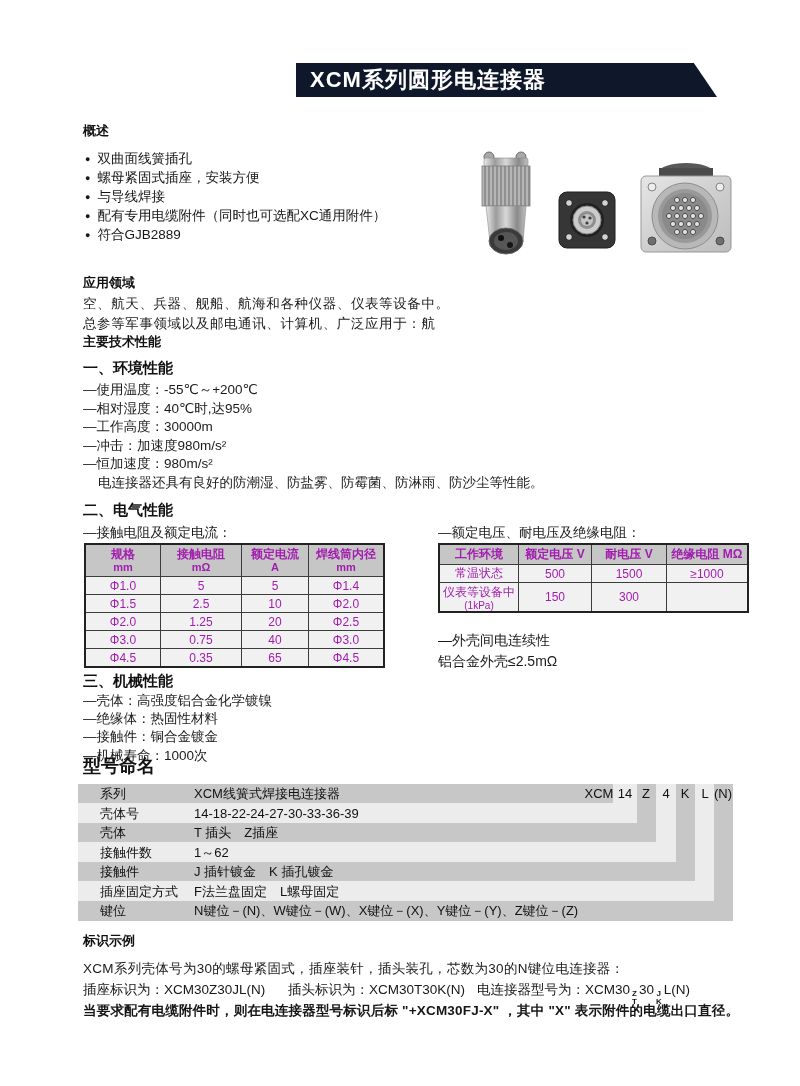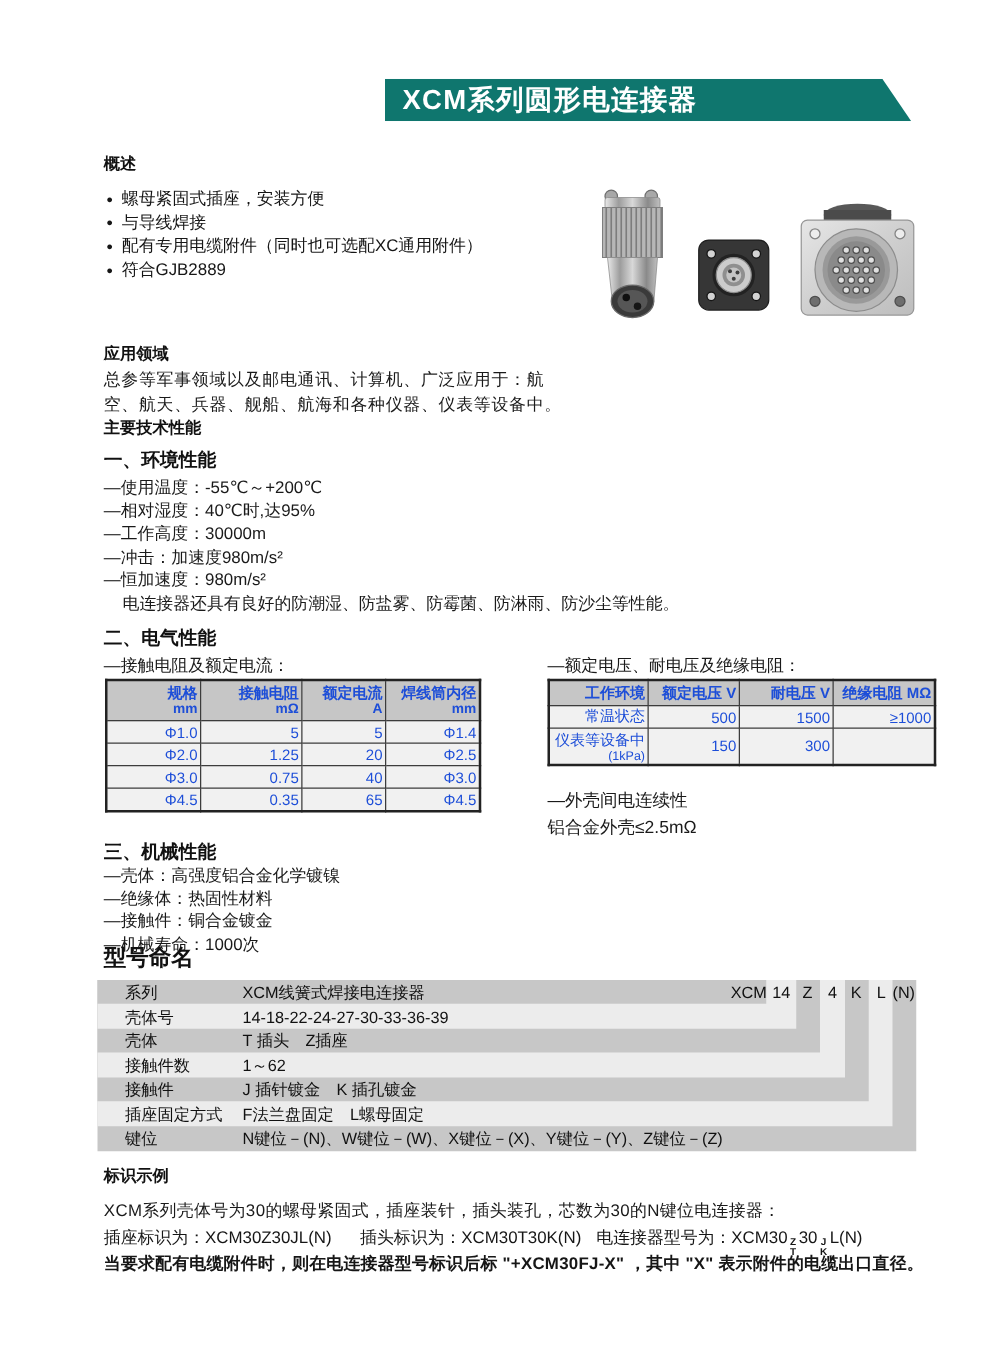--- a/index.html
+++ b/index.html
@@ -1,20 +1,20 @@
 <!DOCTYPE html>
 <html><head>
 <meta charset="utf-8">
 <style>
   html,body{margin:0;padding:0;background:#ffffff;}
   .page{position:relative;width:800px;height:1086px;background:#fff;overflow:hidden;
         font-family:"Liberation Sans","DejaVu Sans",sans-serif;color:#161616;}
 
   
-  .banner{position:absolute;left:308px;top:63px;width:421px;height:34px;background:#0f766e;
+  .banner{position:absolute;left:296px;top:63px;width:421px;height:34px;background:#0f172a;
           clip-path:polygon(0 0,94.5% 0,100% 100%,0 100%);}
   .banner .banner-text{display:block;padding-left:14px;line-height:33px;font-size:22px;
           font-weight:bold;color:#ffffff;letter-spacing:1px;}
 
   
   .h-main{position:absolute;margin:0;font-size:13px;font-weight:bold;color:#111;}
   .h-sub{position:absolute;margin:0;font-size:15px;font-weight:bold;color:#111;}
   #h-overview{left:83px;top:122px;}
   #h-app{left:83px;top:274px;}
   #h-tech{left:83px;top:333px;}
@@ -42,22 +42,22 @@
   #sub1{position:absolute;left:83px;top:523px;}
   #sub2{position:absolute;left:438px;top:523px;}
   #note1{position:absolute;left:438px;top:631px;font-size:14px;}
   #note2{position:absolute;left:438px;top:652px;font-size:14px;}
 
   
   .mech-lines{position:absolute;left:83px;top:692px;line-height:18.2px;}
 
   
   table.spec{position:absolute;border-collapse:collapse;border:2px solid #222;background:#f1f1f1;}
-  table.spec th,table.spec td{border:1px solid #3c3c3c;text-align:right;vertical-align:middle;
-      font-size:12px;padding:0 2px;color:#1d4ed8;}
+  table.spec th,table.spec td{border:1px solid #3c3c3c;text-align:center;vertical-align:middle;
+      font-size:12px;padding:0 2px;color:#a21caf;}
   table.spec th{background:#c6c6c6;font-weight:bold;line-height:1.2;}
   #t1{left:84px;top:543px;}
   #t1 th{height:31px;}
   #t1 td{height:17px;}
   #t1 .c0{width:70px;} #t1 .c1{width:76px;} #t1 .c2{width:62px;} #t1 .c3{width:70px;}
   .th-unit{display:block;font-size:11px;font-weight:bold;}
   #t2{left:438px;top:543px;}
   #t2 th{height:19px;}
   #t2 td{height:17px;}
   #t2 .lastrow td{height:28px;}
@@ -187,37 +187,40 @@
         <circle cx="41" cy="76" r="2.6"></circle>
           <circle cx="49" cy="76" r="2.6"></circle>
           <circle cx="57" cy="76" r="2.6"></circle>
       </g>
     </svg>
   </div>
 
   <h2 class="h-main" id="h-overview">概述</h2>
   <div class="bullets">
     <div class="bullet-line">
+        <span>双曲面线簧插孔</span>
+      </div>
+    <div class="bullet-line">
         <span>螺母紧固式插座，安装方便</span>
       </div>
     <div class="bullet-line">
         <span>与导线焊接</span>
       </div>
     <div class="bullet-line">
         <span>配有专用电缆附件（同时也可选配XC通用附件）</span>
       </div>
     <div class="bullet-line">
         <span>符合GJB2889</span>
       </div>
   </div>
 
   <h2 class="h-main" id="h-app">应用领域</h2>
   <div class="app-lines body-text">
+    <div>空、航天、兵器、舰船、航海和各种仪器、仪表等设备中。</div>
     <div>总参等军事领域以及邮电通讯、计算机、广泛应用于：航</div>
-    <div>空、航天、兵器、舰船、航海和各种仪器、仪表等设备中。</div>
   </div>
 
   <h2 class="h-main" id="h-tech">主要技术性能</h2>
 
   <h3 class="h-sub" id="h-env">一、环境性能</h3>
   <div class="env-lines body-text">
     <div>—使用温度：-55℃～+200℃</div>
     <div>—相对湿度：40℃时,达95%</div>
     <div>—工作高度：30000m</div>
     <div>—冲击：加速度980m/s²</div>
@@ -235,20 +238,26 @@
       <th class="c0"><span>规格</span><span class="th-unit">mm</span></th>
       <th class="c1"><span>接触电阻</span><span class="th-unit">mΩ</span></th>
       <th class="c2"><span>额定电流</span><span class="th-unit">A</span></th>
       <th class="c3"><span>焊线筒内径</span><span class="th-unit">mm</span></th>
     </tr>
     <tr>
       <td>Φ1.0</td>
           <td>5</td>
           <td>5</td>
           <td>Φ1.4</td>
+    </tr>
+    <tr>
+      <td>Φ1.5</td>
+          <td>2.5</td>
+          <td>10</td>
+          <td>Φ2.0</td>
     </tr>
     <tr>
       <td>Φ2.0</td>
           <td>1.25</td>
           <td>20</td>
           <td>Φ2.5</td>
     </tr>
     <tr>
       <td>Φ3.0</td>
           <td>0.75</td>

